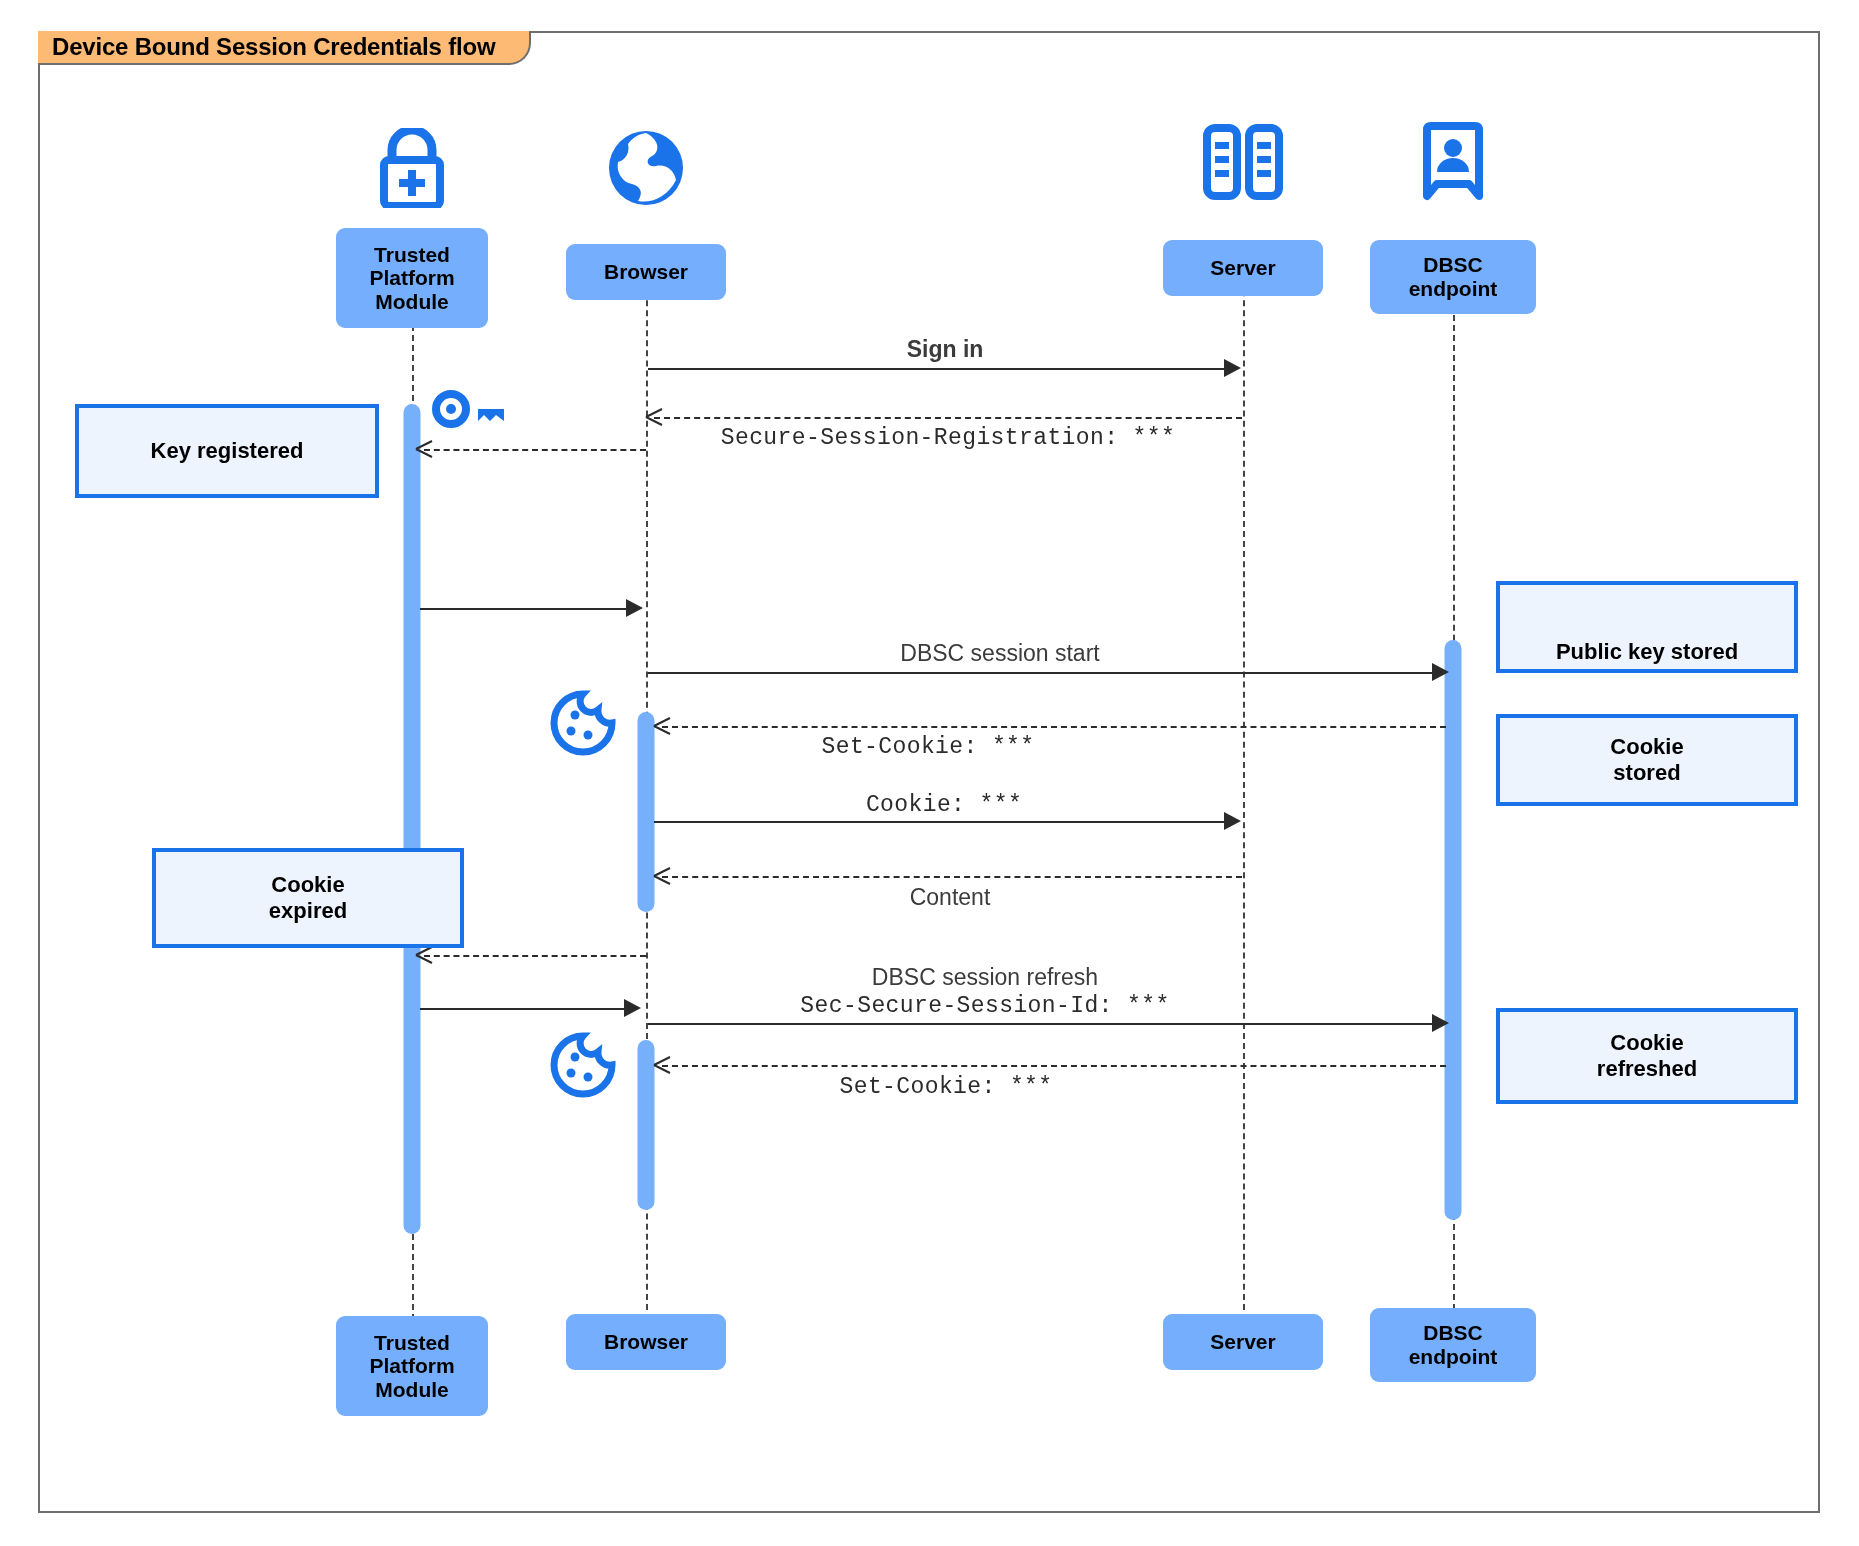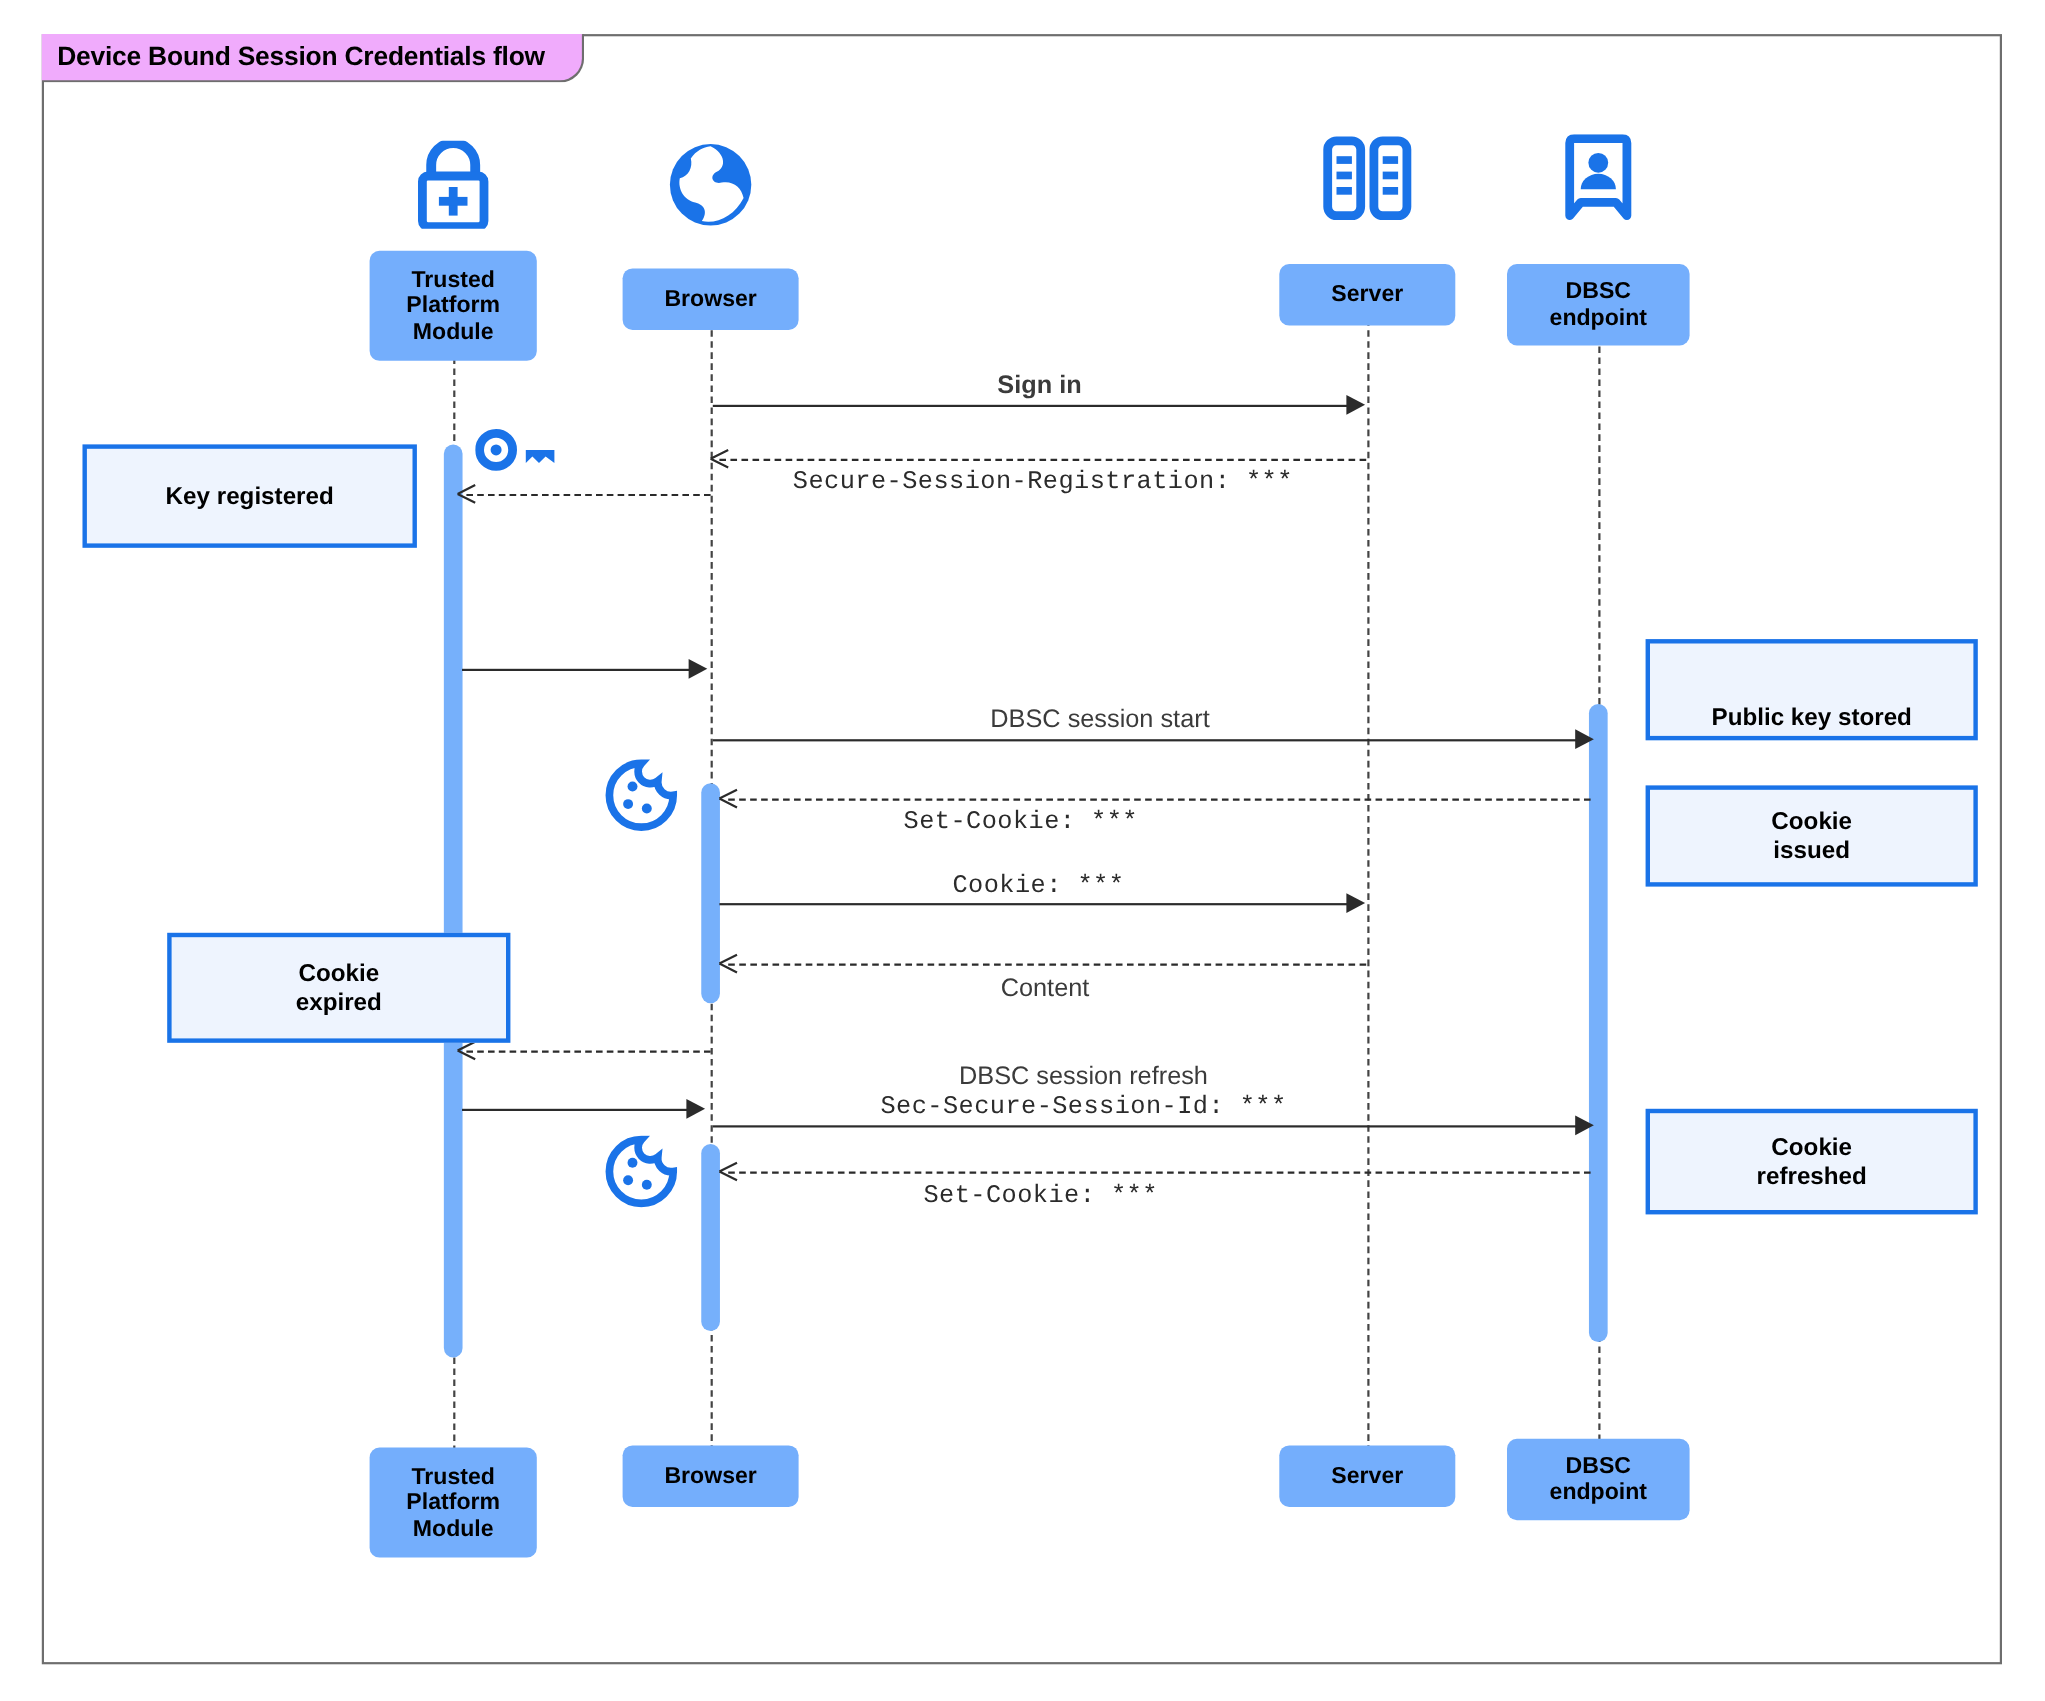--- a/index.html
+++ b/index.html
@@ -24,22 +24,22 @@
     width: 1782px;
     height: 1482px;
     border: 2px solid #6e6e6e;
     box-sizing: border-box;
     background: #ffffff;
   }
   .frame-tab {
     position: absolute;
     left: 38px;
     top: 31px;
-    height: 44px;
-    background: #f0abfc;
+    height: 34px;
+    background: #fdba74;
     border: 2px solid #6e6e6e;
     border-left: none;
     border-top: none;
     box-sizing: border-box;
     padding: 0 34px 0 14px;
     display: flex;
     align-items: center;
     border-bottom-right-radius: 22px;
   }
   .frame-title {
@@ -319,21 +319,21 @@
     </div>
   </div>
 
   <div class="note" style="left:1496px; top:581px; width:302px; height:92px;align-items:flex-end;">
     <span>Public key stored</span>
   </div>
 
   <div class="note" style="left:1496px; top:714px; width:302px; height:92px;">
     <div>
       <span>Cookie</span><br>
-      <span>issued</span>
+      <span>stored</span>
     </div>
   </div>
 
   <div class="note" style="left:1496px; top:1008px; width:302px; height:96px;">
     <div>
       <span>Cookie</span><br>
       <span>refreshed</span>
     </div>
   </div>
 

